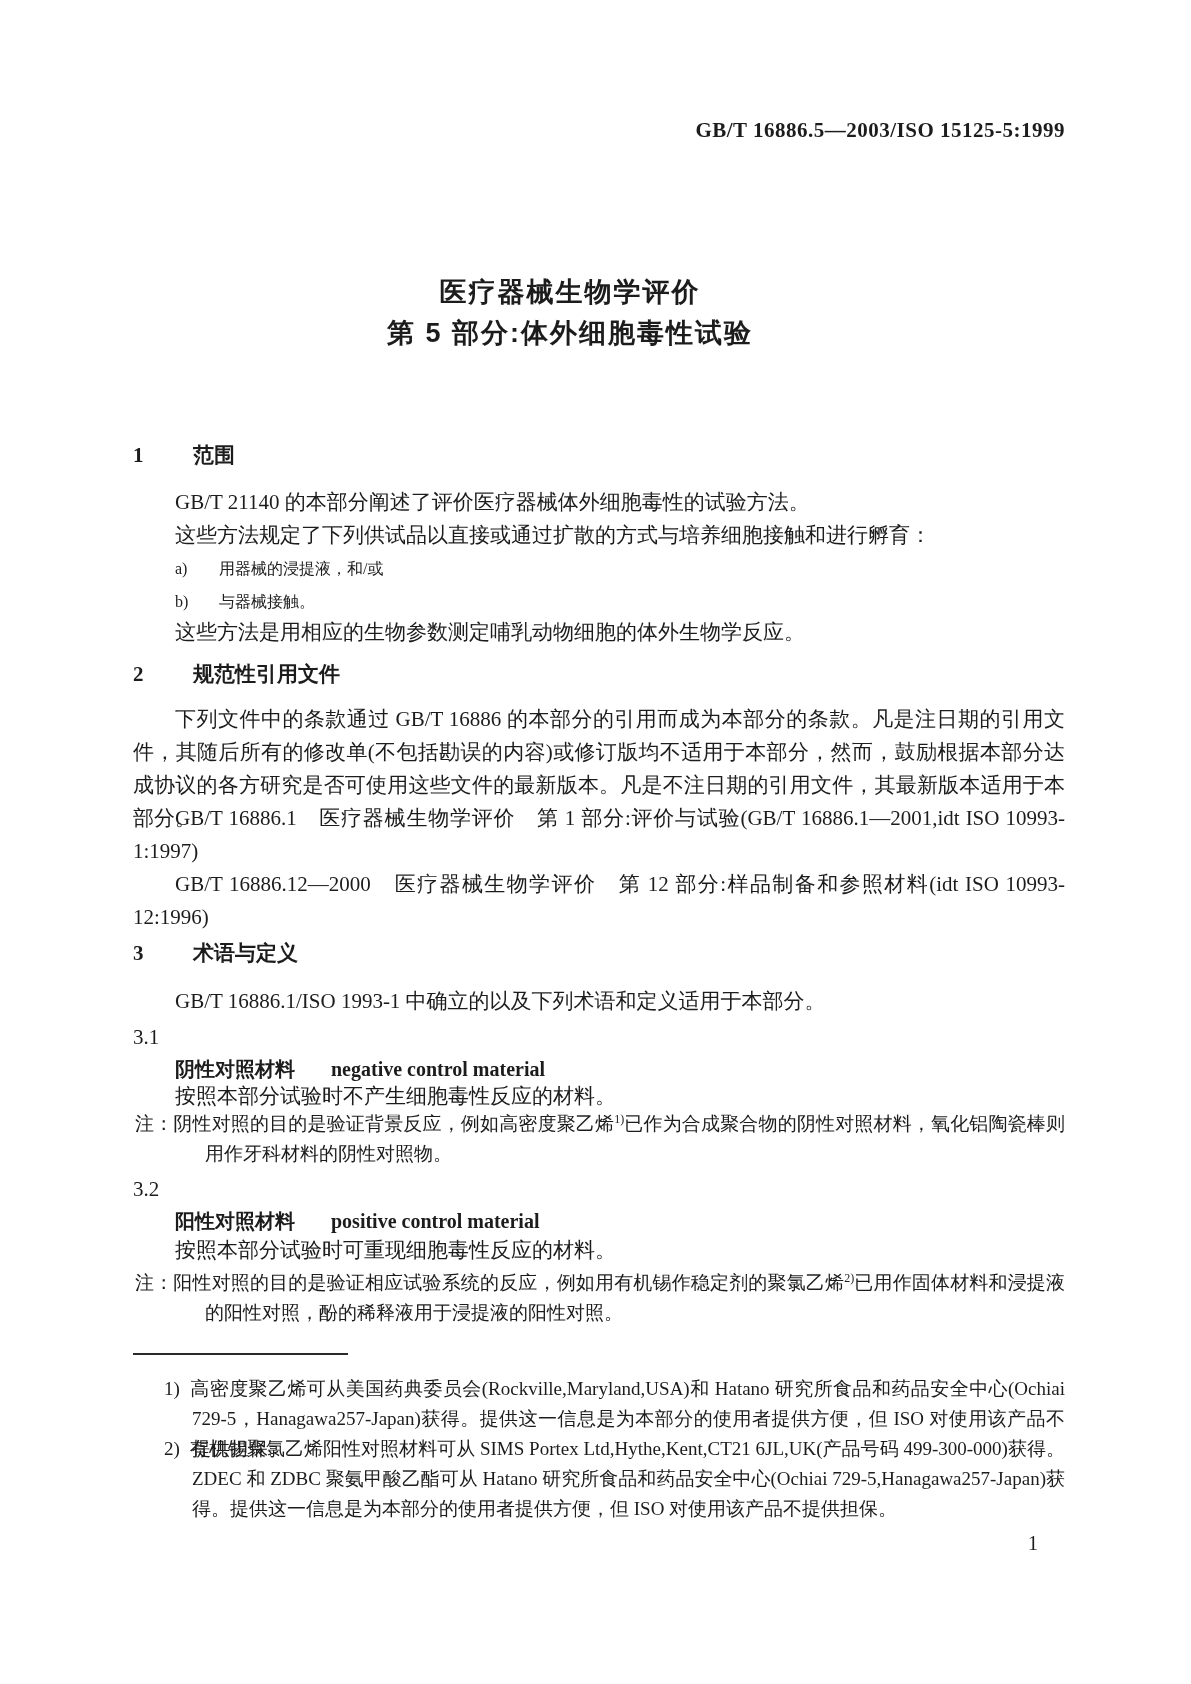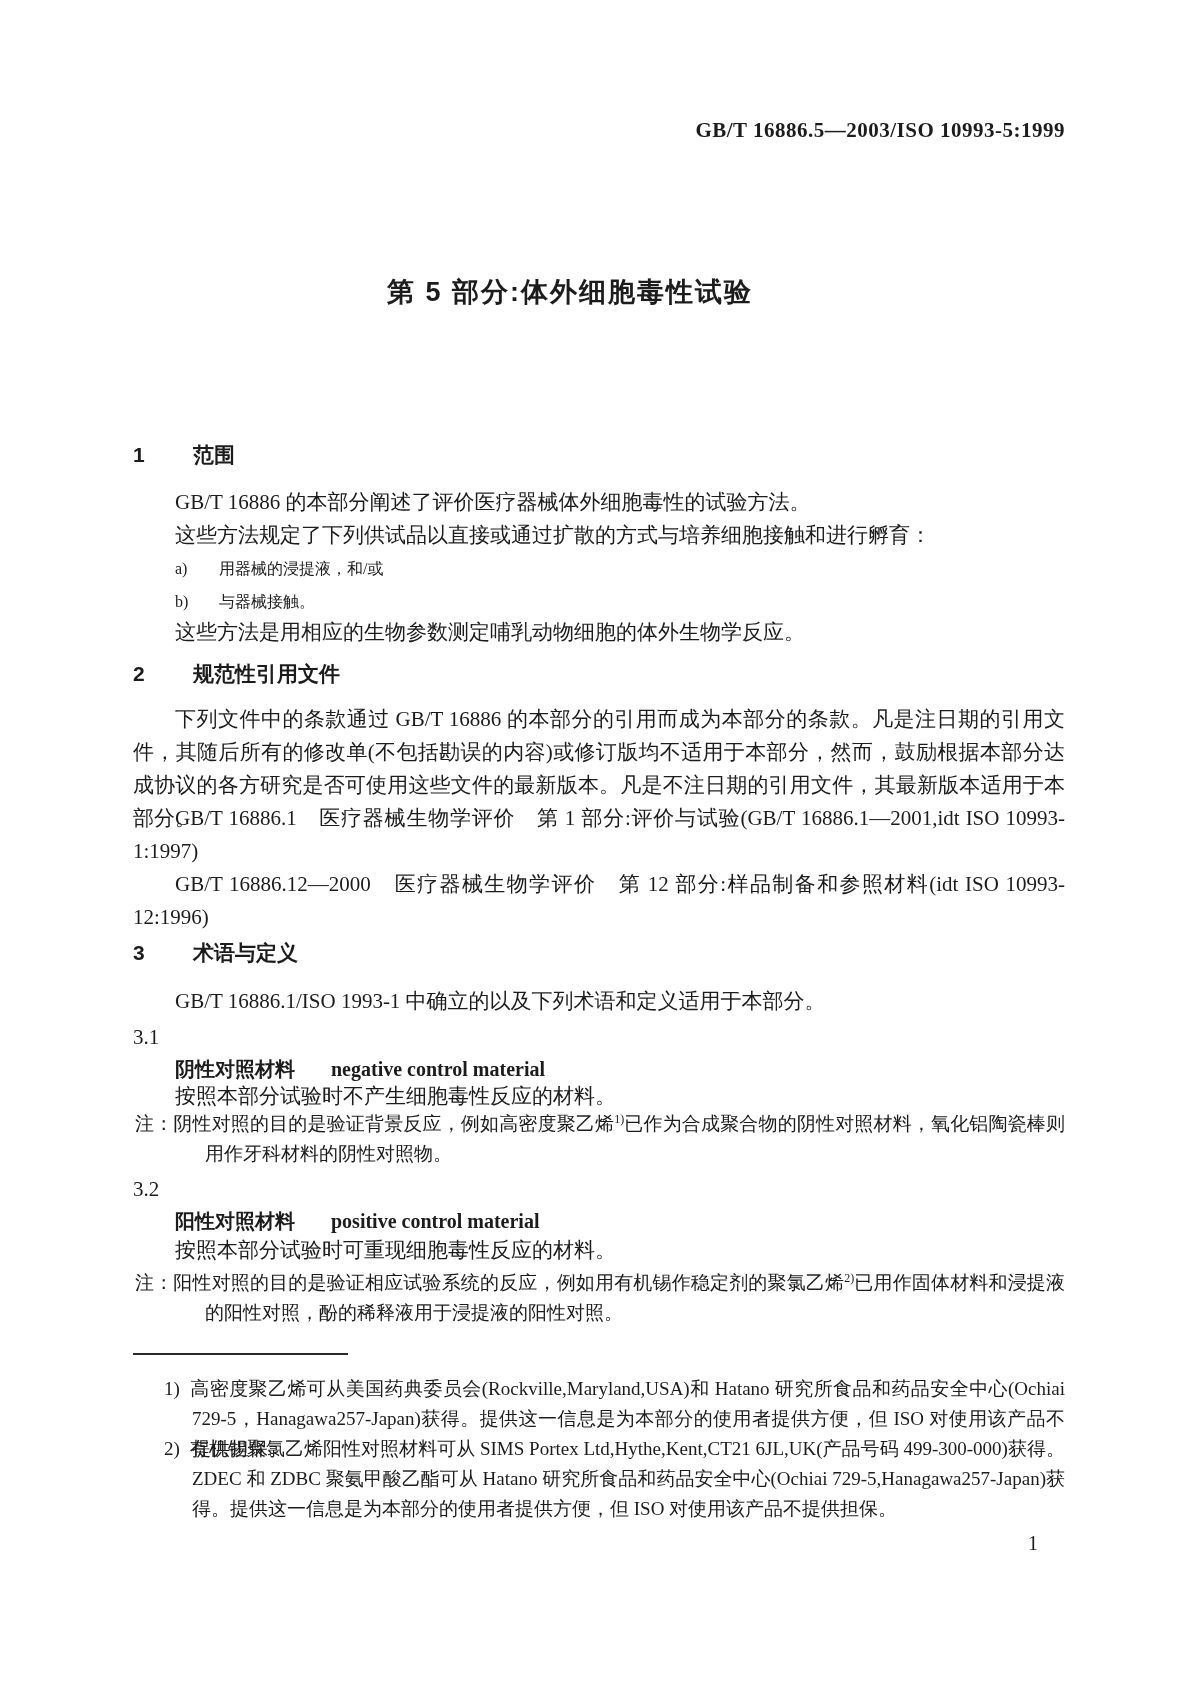--- a/index.html
+++ b/index.html
@@ -37,21 +37,21 @@
     text-align: center;
     font-family: "Liberation Sans", sans-serif;
     font-weight: bold;
     font-size: 27px;
     line-height: 41px;
     letter-spacing: 2px;
   }
 
   
   .sec-h {
-    font-family: Liberation Sans, sans-serif;
+    font-family: Liberation Serif, serif;
     font-weight: bold;
     font-size: 21px;
     line-height: 26px;
   }
   .sec-num { display: inline-block; min-width: 60px; }
 
   
   .body-p {
     font-size: 21px;
     line-height: 33px;
@@ -105,30 +105,31 @@
     top: 1532px;
     left: 1028px;
     font-size: 20px;
   }
 </style>
 </head>
 <body>
 
 <div class="page">
 
-  <div class="abs std-header">GB/T 16886.5—2003/ISO 10993-5:1999</div>
+  <div class="abs std-header">GB/T 16886.5—2003/ISO 15125-5:1999</div>
 
   <div class="doc-title">
+    <div>医疗器械生物学评价</div>
     <div>第 5 部分:体外细胞毒性试验</div>
   </div>
 
   <div class="abs sec-h" style="top:442px">
     <span class="sec-num">1</span><span>范围</span>
   </div>
-  <div class="abs body-p indent" style="top:486px">GB/T 16886 的本部分阐述了评价医疗器械体外细胞毒性的试验方法。</div>
+  <div class="abs body-p indent" style="top:486px">GB/T 21140 的本部分阐述了评价医疗器械体外细胞毒性的试验方法。</div>
   <div class="abs body-p indent" style="top:519px">这些方法规定了下列供试品以直接或通过扩散的方式与培养细胞接触和进行孵育：</div>
   <div class="abs item" style="top:552px">
     <span class="item-label">a)</span><span>用器械的浸提液，和/或</span>
   </div>
   <div class="abs item" style="top:585px">
     <span class="item-label">b)</span><span>与器械接触。</span>
   </div>
   <div class="abs body-p indent" style="top:616px">这些方法是用相应的生物参数测定哺乳动物细胞的体外生物学反应。</div>
 
   <div class="abs sec-h" style="top:661px">

